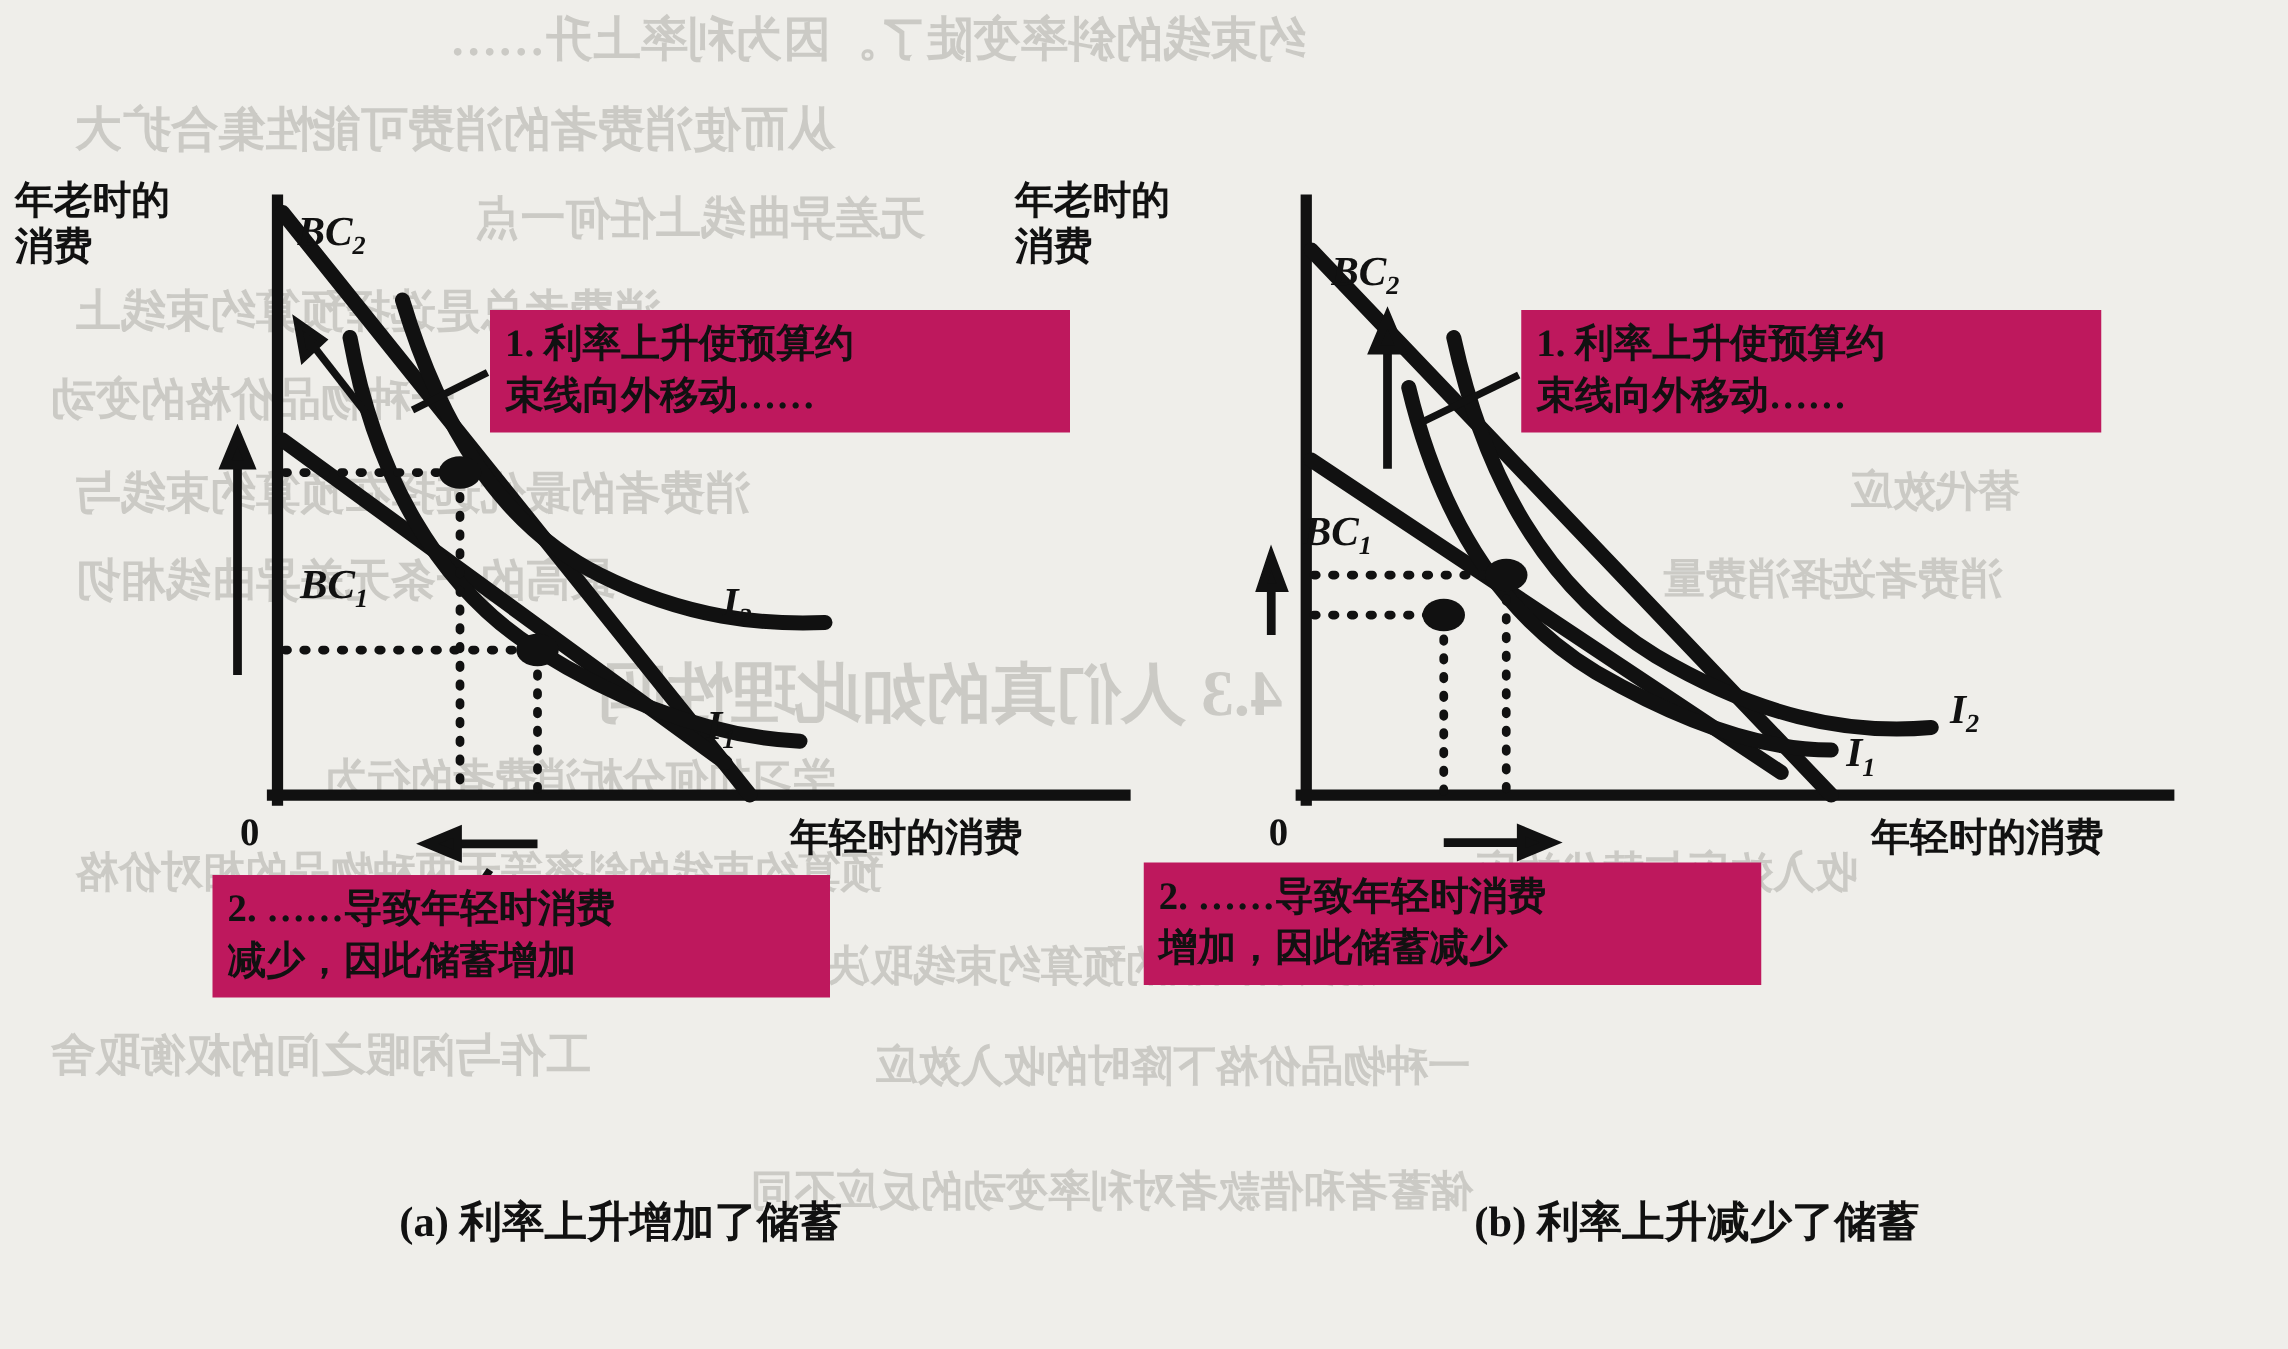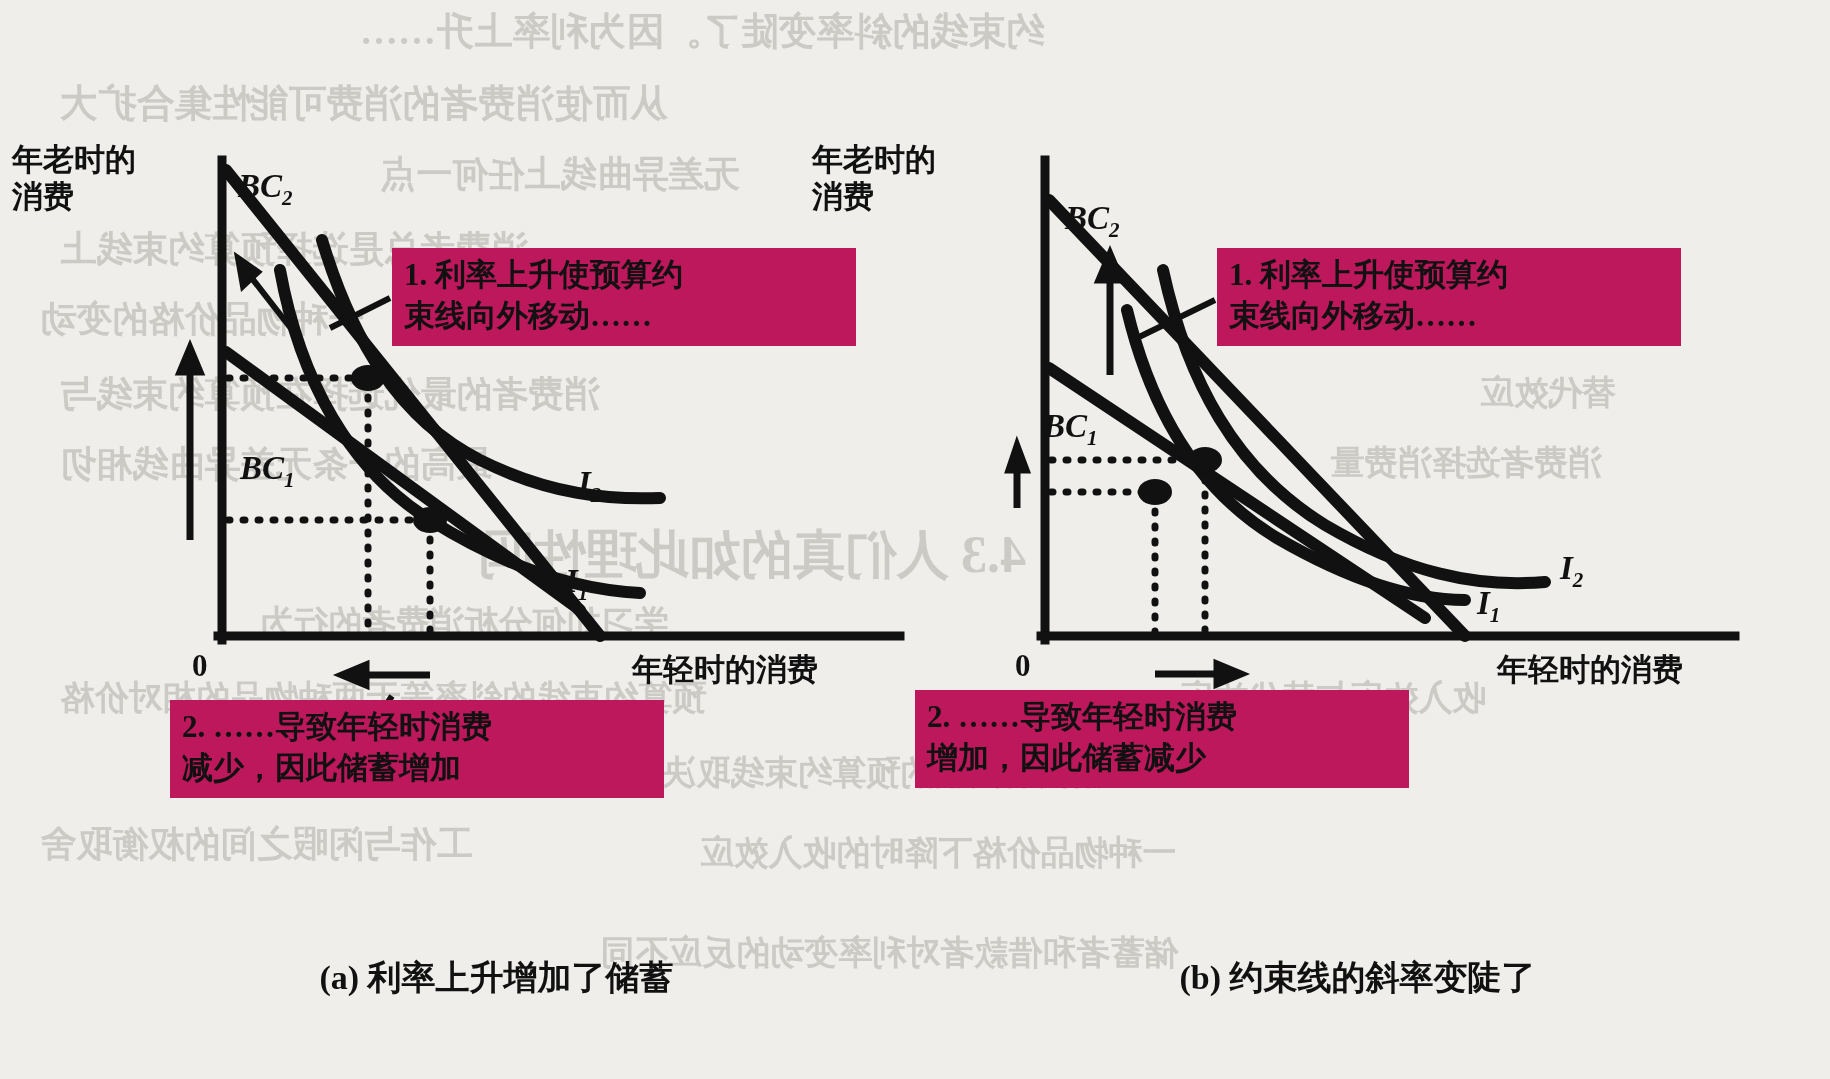--- a/index.html
+++ b/index.html
@@ -276,15 +276,15 @@
       <span>I</span><sub>1</sub>
     </div>
 
     <div class="callout" style="left:312px; top:128px; width:440px;">1. 利率上升使预算约
 束线向外移动……</div>
     <div class="callout" style="left:10px; top:570px; width:470px;">2. ……导致年轻时消费
 增加，因此储蓄减少</div>
   </div>
 
   <div class="panel-caption" id="caption-a">(a) 利率上升增加了储蓄</div>
-  <div class="panel-caption" id="caption-b">(b) 约束线的斜率变陡了</div>
+  <div class="panel-caption" id="caption-b">(b) 利率上升减少了储蓄</div>
 
 </div>
 
 </body></html>

